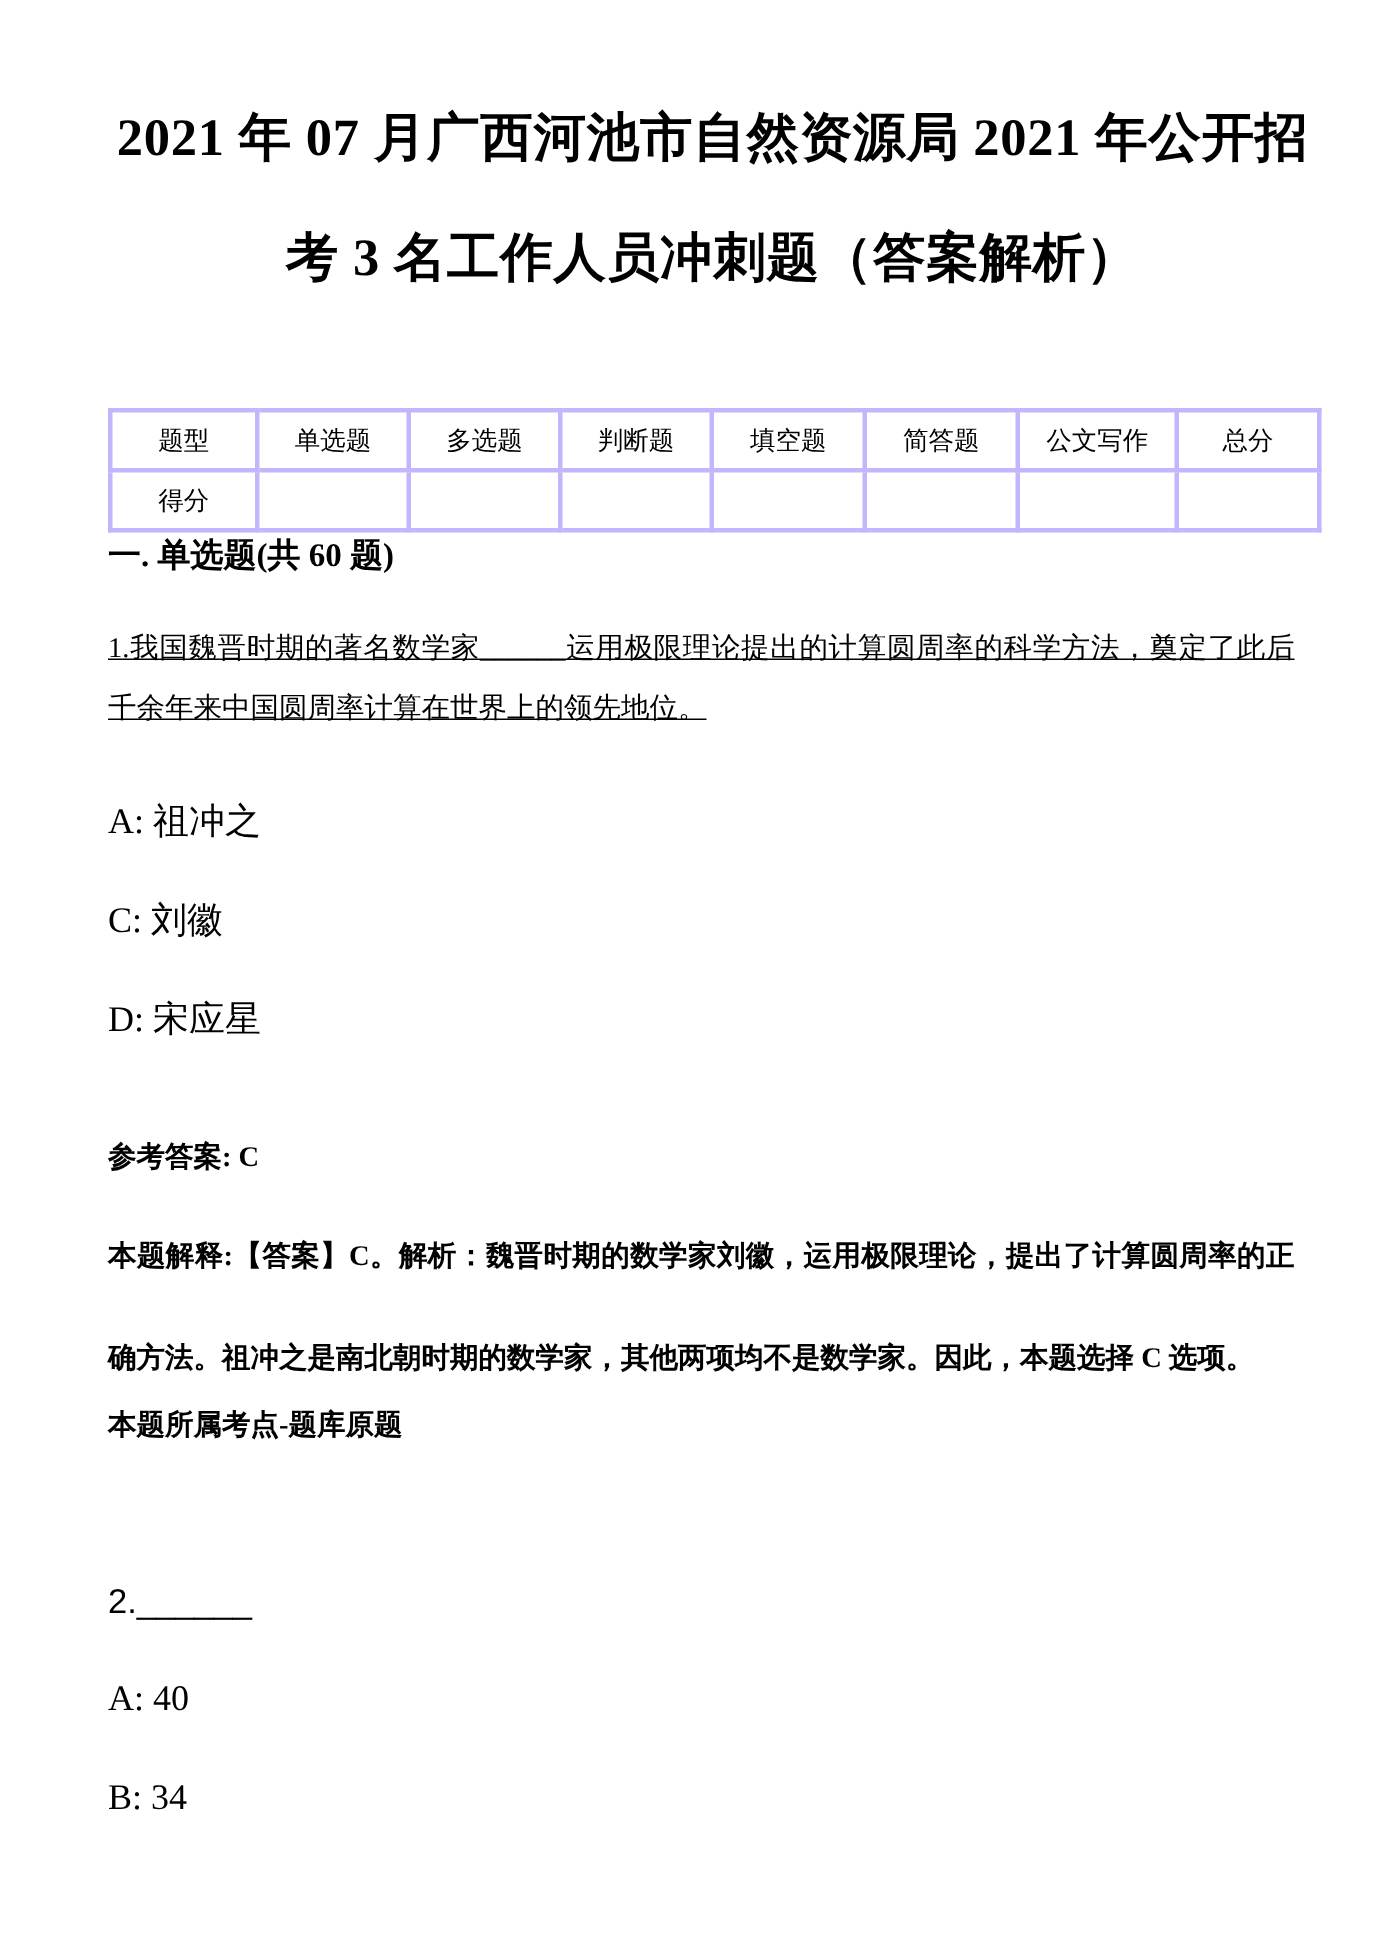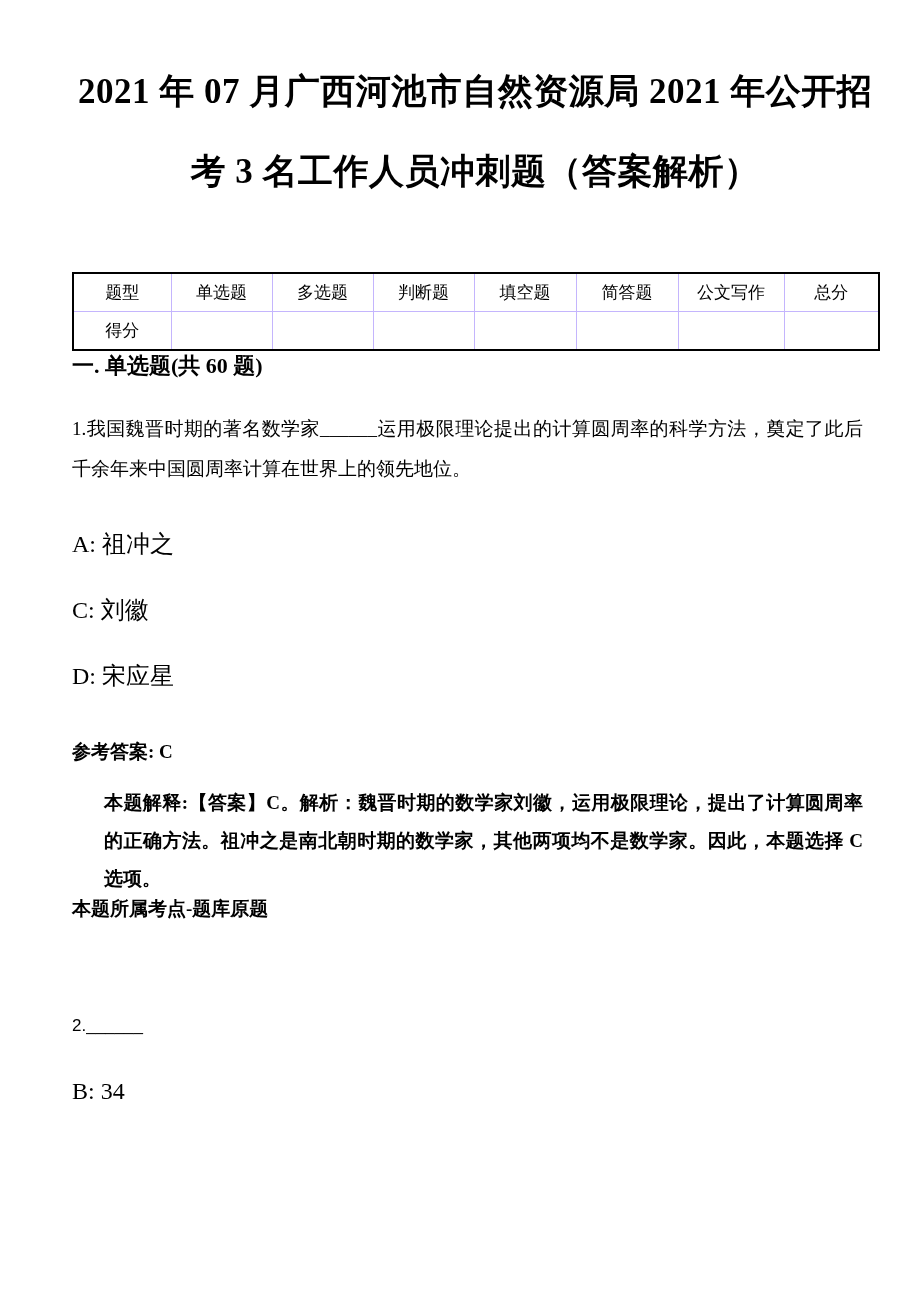--- a/index.html
+++ b/index.html
@@ -34,68 +34,68 @@
   
   .score-table {
     width: 806px;
     margin-top: 60px;
     border-collapse: collapse;
     table-layout: fixed;
     border: 2px solid #000;
     font-size: 17px;
   }
   .score-table td {
-    border: 1px solid #c4b5fd;
+    border: 3px solid #c4b5fd;
     height: 37px;
     text-align: center;
     vertical-align: middle;
     padding: 0 2px;
   }
   
   .section-heading {
     font-size: 22px;
     font-weight: bold;
   }
   
   .question-text {
     margin-top: 28px;
     font-size: 19px;
     line-height: 40px;
     text-align: justify;
+    text-decoration: underline;
   }
   .option-row {
     margin-top: 45px;
     font-size: 24px;
     line-height: 21px;
     font-family: Liberation Serif, serif;
   }
   .answer-line {
-    margin-top: 54px;
+    margin-top: 70px;
     font-size: 19px;
     font-weight: bold;
     line-height: 21px;
   }
   .explanation {
     margin-top: 22px;
     font-size: 19px;
     font-weight: bold;
-    line-height: 38px;
+    line-height: 68px;
     text-align: justify;
-    margin-left: 32px;
   }
   .knowledge-point {
     font-size: 19px;
     font-weight: bold;
     line-height: 21px;
   }
   .q2-block {
     margin-top: 96px;
   }
   .q2-text {
-    font-size: 17px;
+    font-size: 23px;
     line-height: 21px;
     font-family: "Liberation Sans", "DejaVu Sans", sans-serif;
   }
 </style>
 </head>
 <body>
 
 <div class="page">
 
   <div class="doc-title">2021 年 07 月广西河池市自然资源局 2021 年公开招考 3 名工作人员冲刺题（答案解析）</div>
@@ -146,16 +146,17 @@
 
     <div class="answer-line">参考答案: C</div>
 
     <div class="explanation">本题解释:【答案】C。解析：魏晋时期的数学家刘徽，运用极限理论，提出了计算圆周率的正确方法。祖冲之是南北朝时期的数学家，其他两项均不是数学家。因此，本题选择 C 选项。</div>
 
     <div class="knowledge-point">本题所属考点-题库原题</div>
   </div>
 
   <div class="q2-block">
     <div class="q2-text">2.______</div>
+    <div class="option-row">A: 40</div>
     <div class="option-row">B: 34</div>
   </div>
 
 </div>
 
 </body></html>

